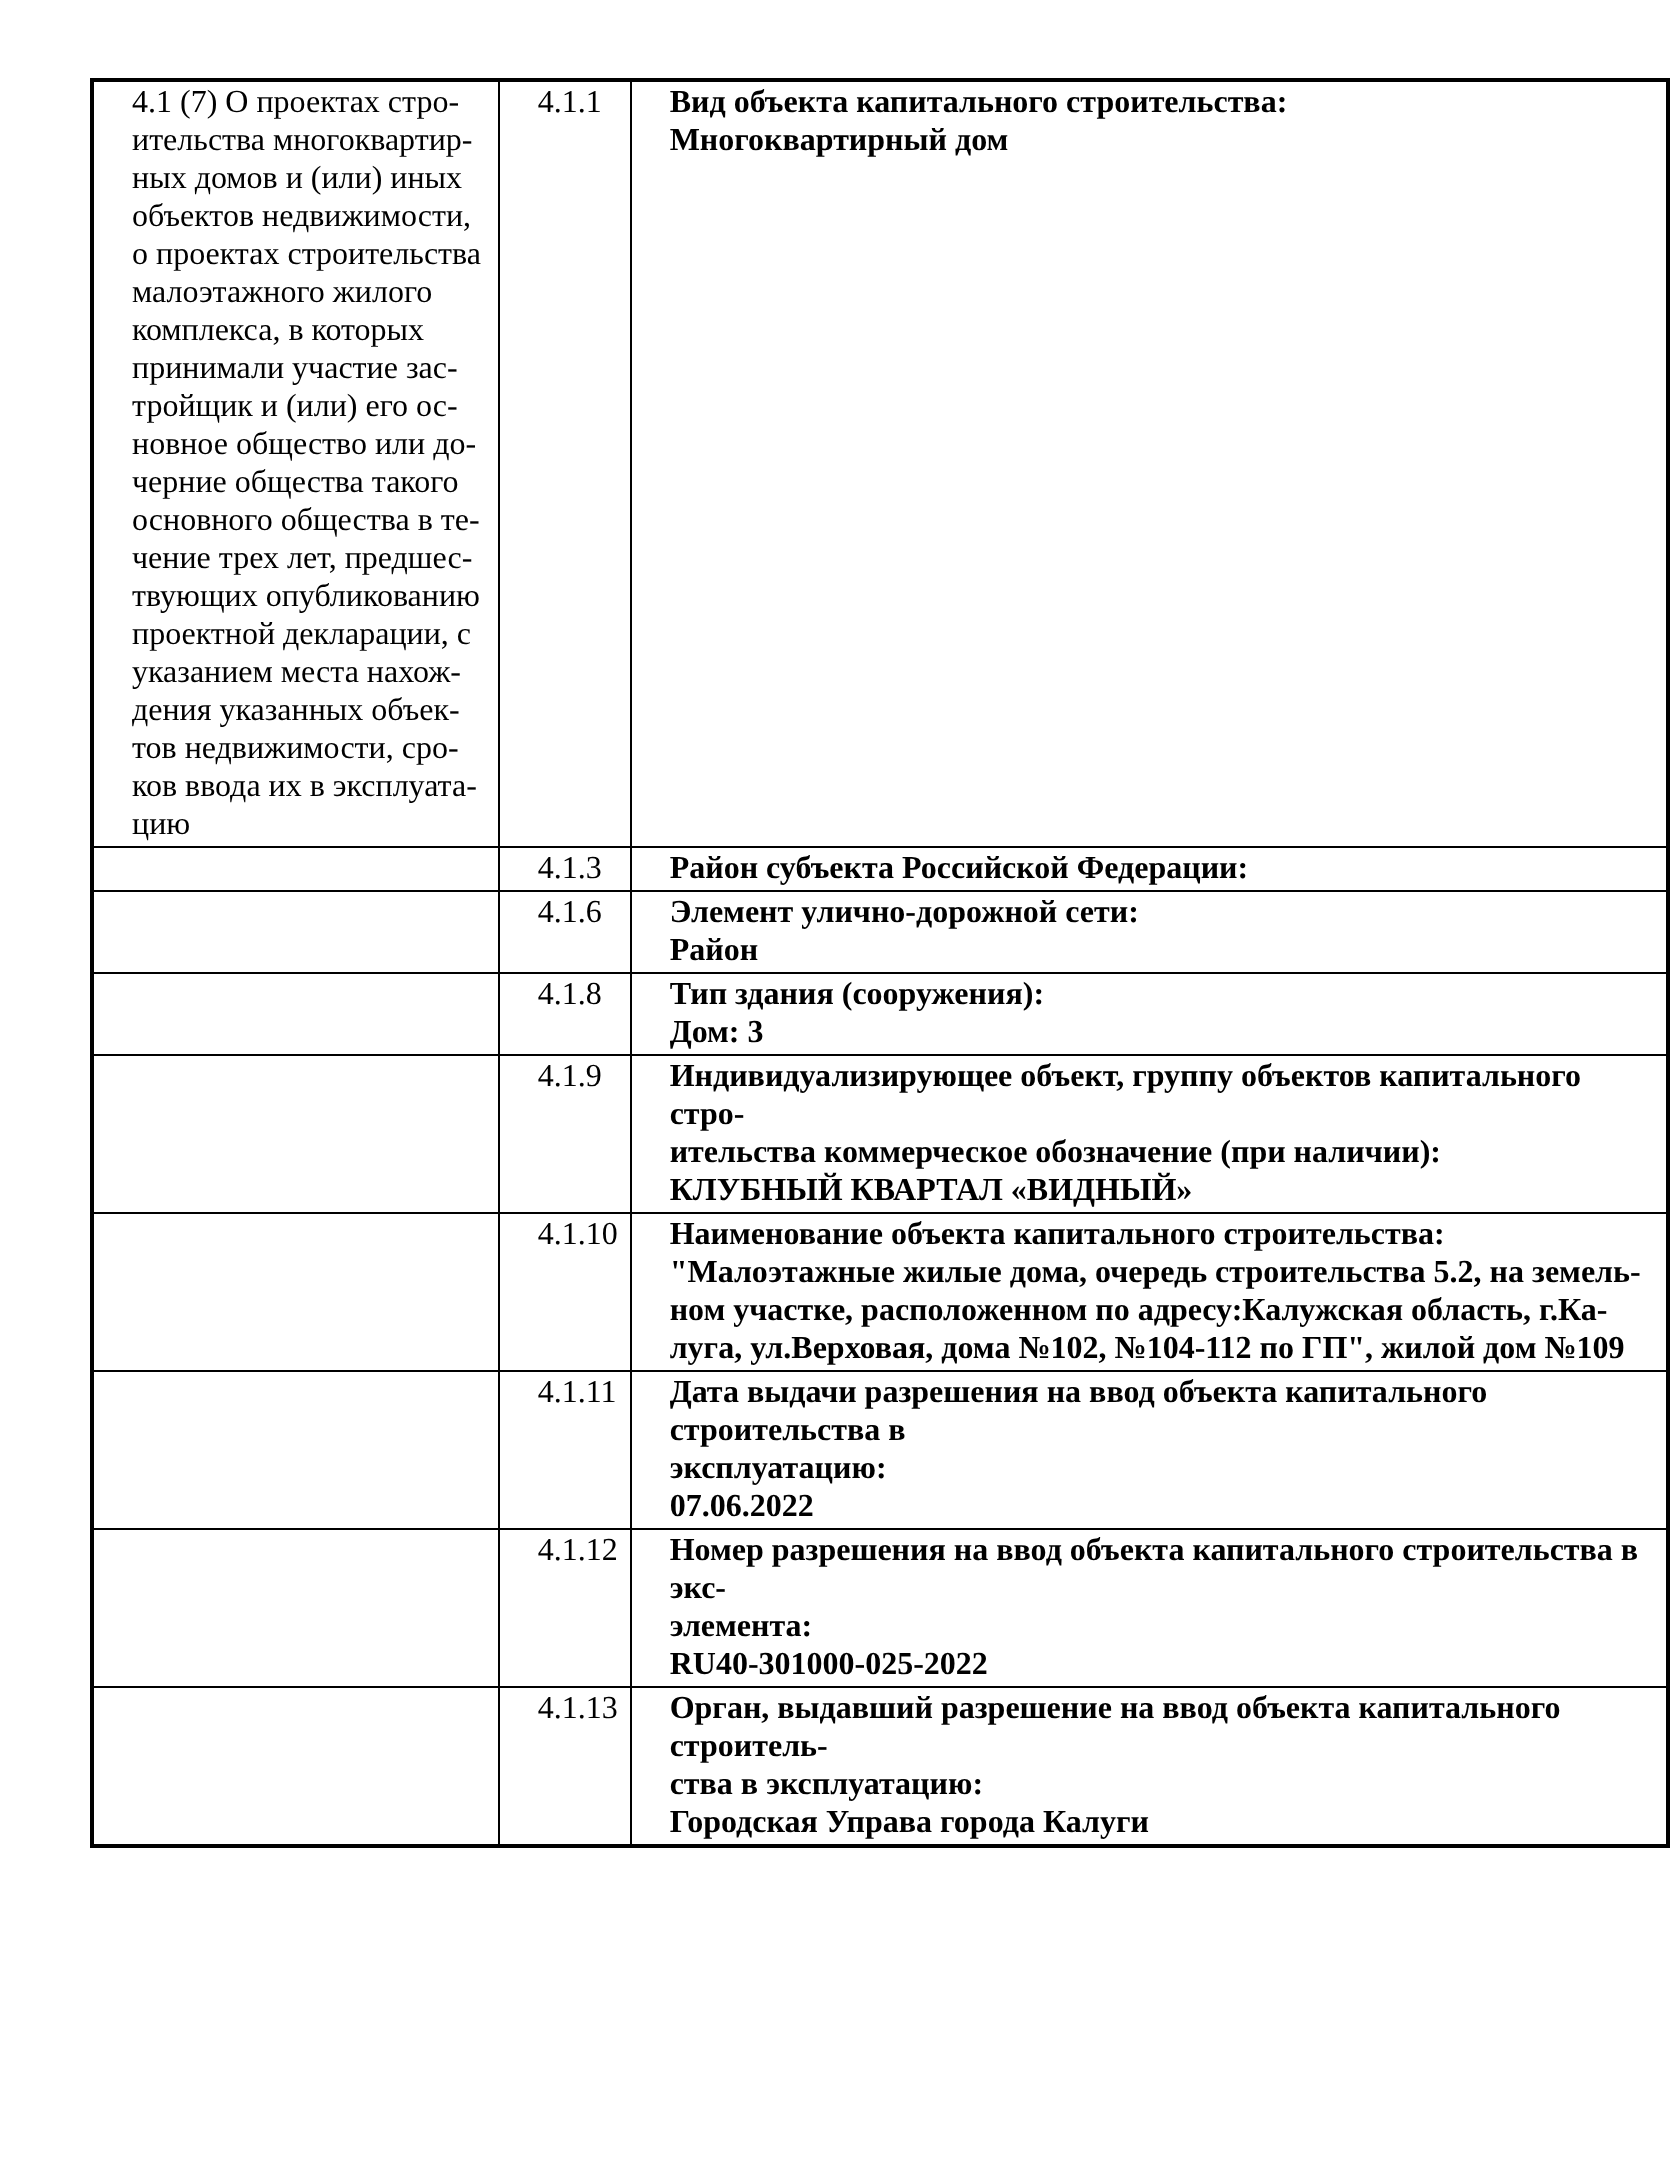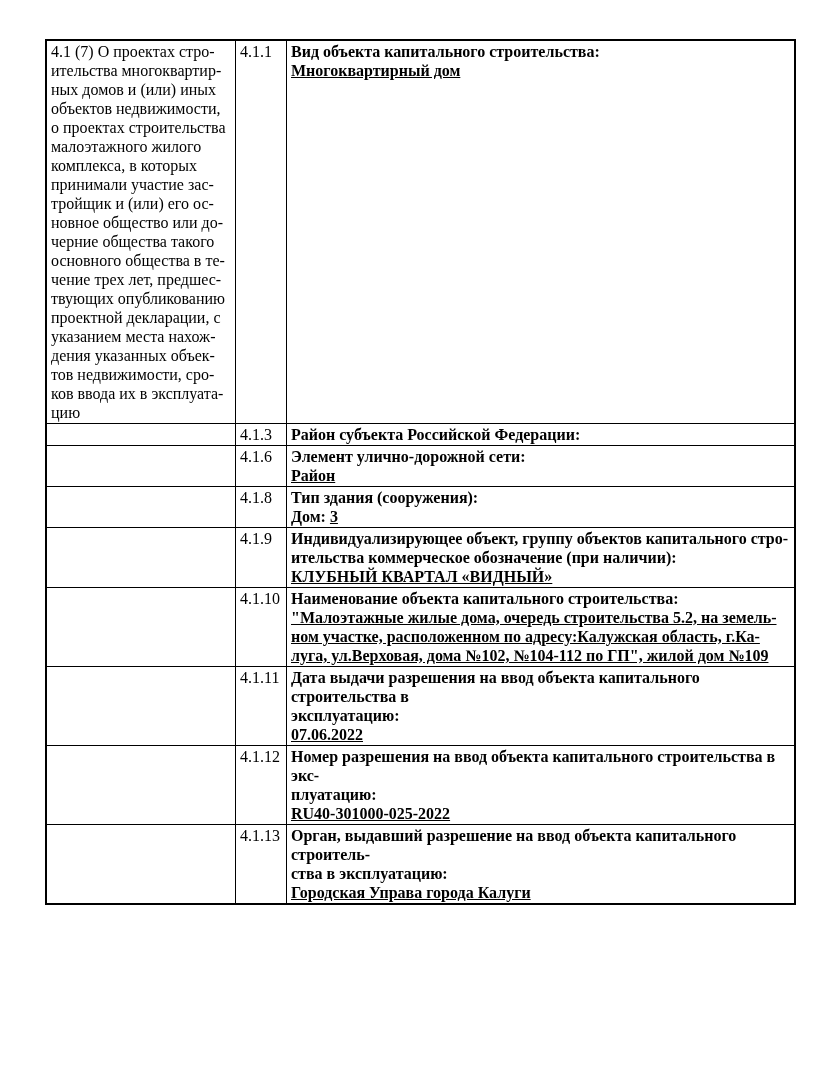--- a/index.html
+++ b/index.html
@@ -22,29 +22,29 @@
     top: 39px;
     border-collapse: collapse;
     border: 2px solid #000000;
     table-layout: fixed;
   }
   table.doc-table td {
     border: 1px solid #000000;
     font-size: 16px;
     line-height: 19px;
     vertical-align: top;
-    padding: 1px 2px 1px 4px;
+    padding: 1px 2px 1px 19px;
     overflow: hidden;
   }
   td.col-desc  { width: 182px; }
   td.col-num   { width: 44px; vertical-align: middle; padding-left: 3px; }
   td.col-body  { width: 501px; }
   td.mid       { vertical-align: middle; }
   .pre         { white-space: pre-line; }
-  .value       { font-weight: bold; text-decoration: underline; }
+  .value       { font-weight: bold; }
   .label       { font-weight: bold; }
 </style>
 </head>
 <body>
 
 <div class="page">
   <table class="doc-table">
     <tbody>
       <tr>
         <td class="col-desc">
@@ -154,21 +154,21 @@
         </td>
       </tr>
 
       <tr>
         <td class="col-desc"></td>
         <td class="col-num">
           <span>4.1.12</span>
         </td>
         <td class="col-body">
           <div class="label pre">Номер разрешения на ввод объекта капитального строительства в экс-
-плуатацию:</div>
+элемента:</div>
           <div class="value pre">RU40-301000-025-2022</div>
         </td>
       </tr>
 
       <tr>
         <td class="col-desc"></td>
         <td class="col-num">
           <span>4.1.13</span>
         </td>
         <td class="col-body">

